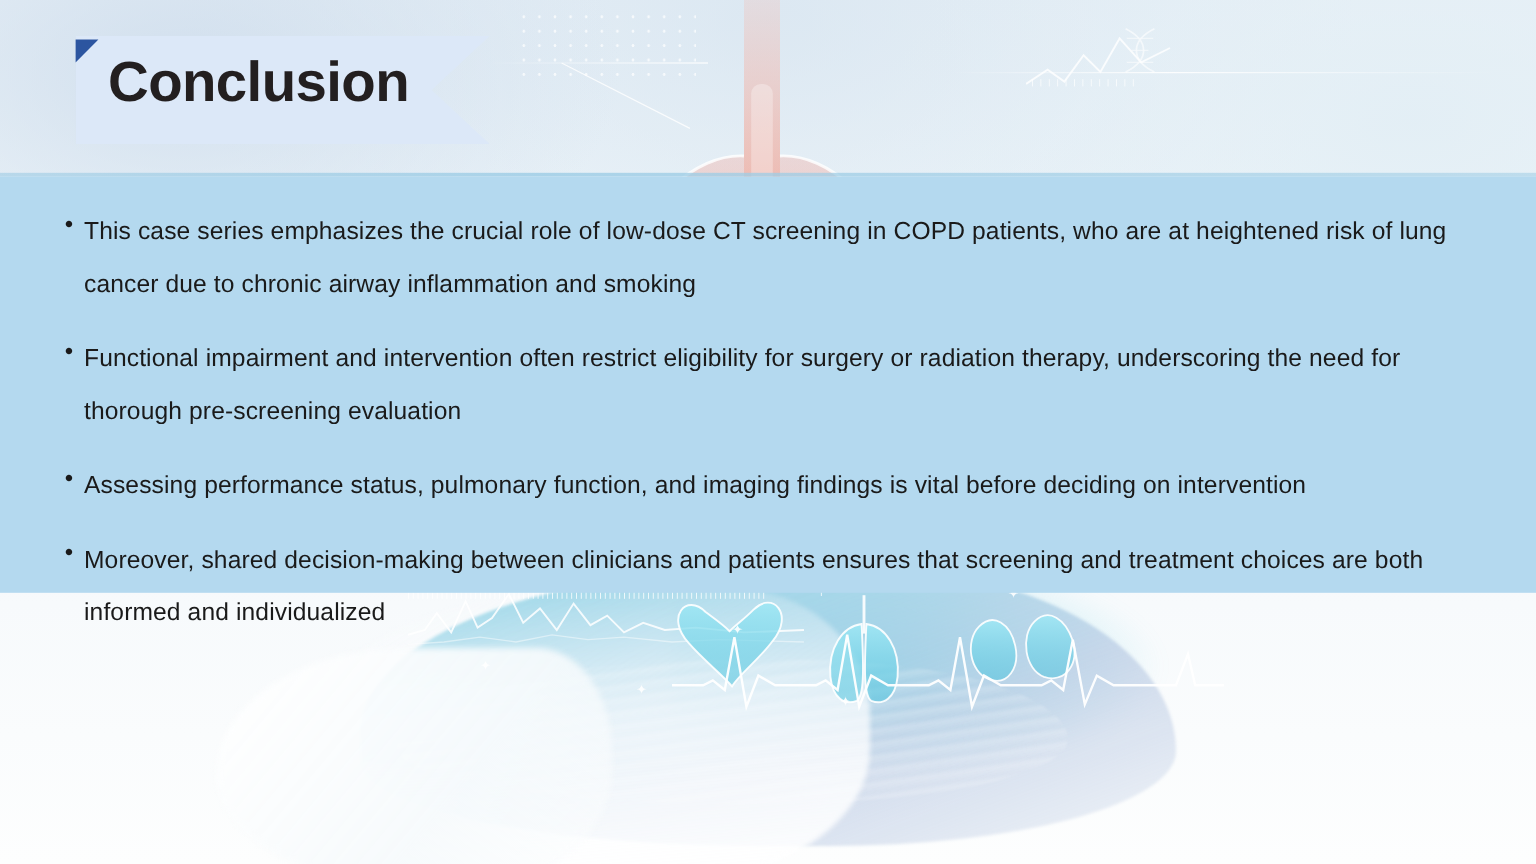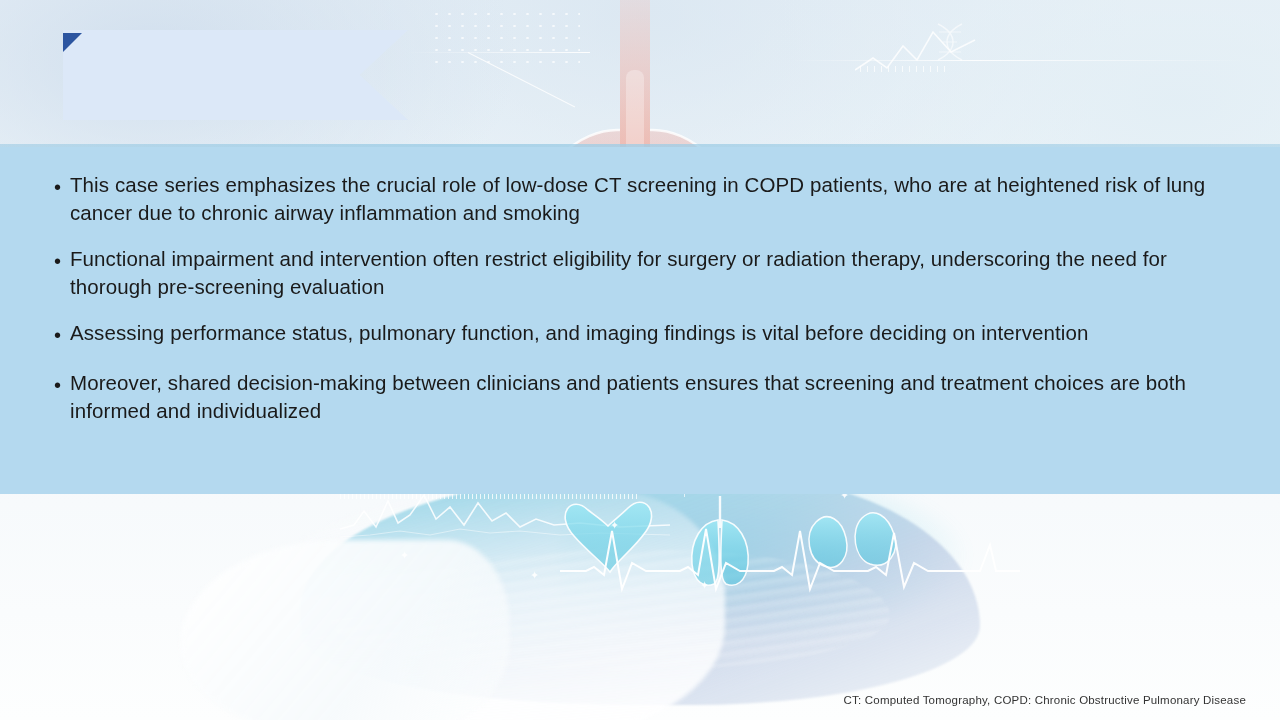--- a/index.html
+++ b/index.html
@@ -157,21 +157,21 @@
     display:flex; margin-bottom:18px;
     color:#1a1a1a;
   }
   .bullet:last-child { margin-bottom:0; }
   .bullet-dot {
     flex:0 0 auto; width:16px;
     font-size:20px; line-height:32px; color:#1a1a1a;
   }
   .bullet-text {
     flex:1 1 auto;
-    font-size:20.5px; line-height:28px;
+    font-size:20.5px; line-height:44px;
     color:#1a1a1a; letter-spacing:.1px;
   }
 
   
   .footnote {
     position:absolute; right:34px; bottom:14px;
     font-size:11.5px; color:#333; letter-spacing:.2px;
     white-space:nowrap;
   }
 </style>
@@ -313,20 +313,21 @@
     <span class="sparkle" style="left:470px; top:30px;">✦</span>
     <span class="sparkle" style="left:610px; top:90px;">✦</span>
     <span class="sparkle" style="left:530px; top:140px;">✦</span>
     <span class="sparkle" style="left:700px; top:150px;">✦</span>
     <span class="sparkle" style="left:840px; top:60px;">✦</span>
     <span class="sparkle" style="left:400px; top:120px;">✦</span>
   </div>
 
   <div class="banner"></div>
   <div class="banner-corner"></div>
+  <div class="banner-title">Conclusion</div>
 
   <div class="panel">
     <div class="bullets">
 
       <div class="bullet">
         <span class="bullet-dot">•</span>
         <span class="bullet-text">This case series emphasizes the crucial role of low-dose CT screening in COPD patients, who are at heightened risk of lung cancer due to chronic airway inflammation and smoking</span>
       </div>
 
       <div class="bullet">
@@ -340,15 +341,14 @@
       </div>
 
       <div class="bullet">
         <span class="bullet-dot">•</span>
         <span class="bullet-text">Moreover, shared decision-making between clinicians and patients ensures that screening and treatment choices are both informed and individualized</span>
       </div>
 
     </div>
   </div>
 
-  <div class="footnote">CT: Computed Tomography, COPD: Chronic Obstructive Pulmonary Disease</div>
 
 </div>
 
 </body></html>

